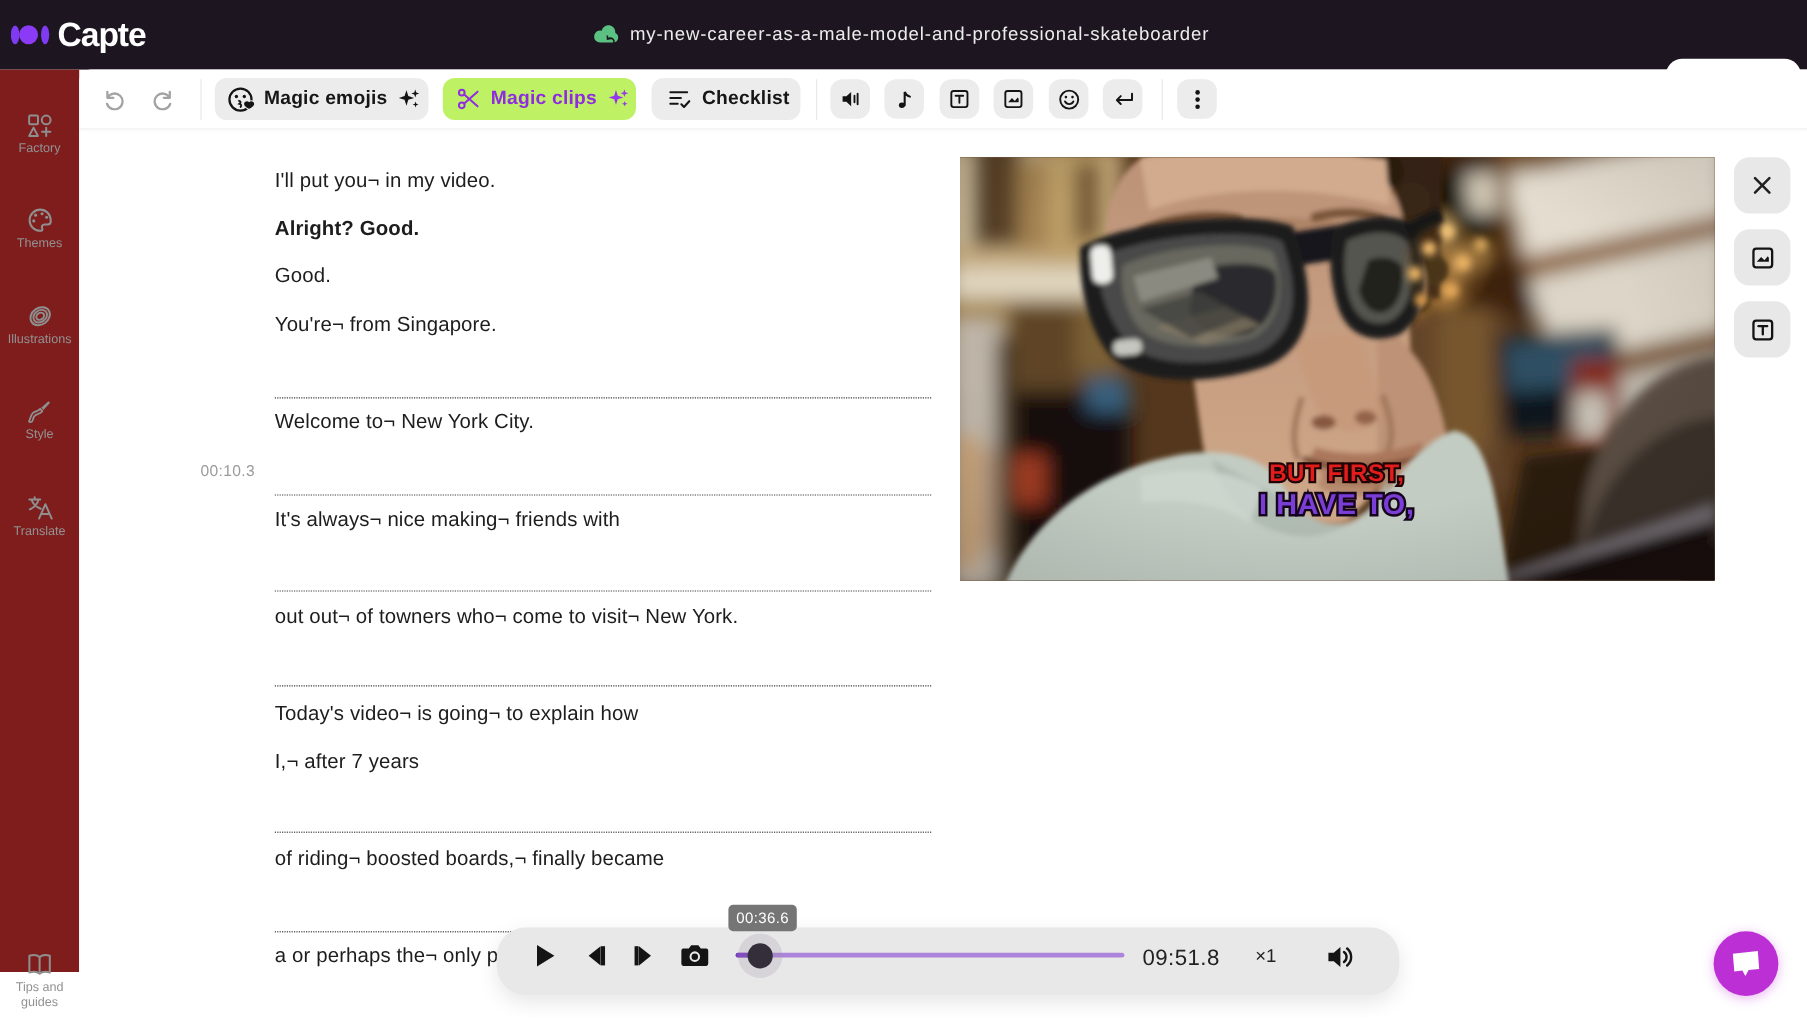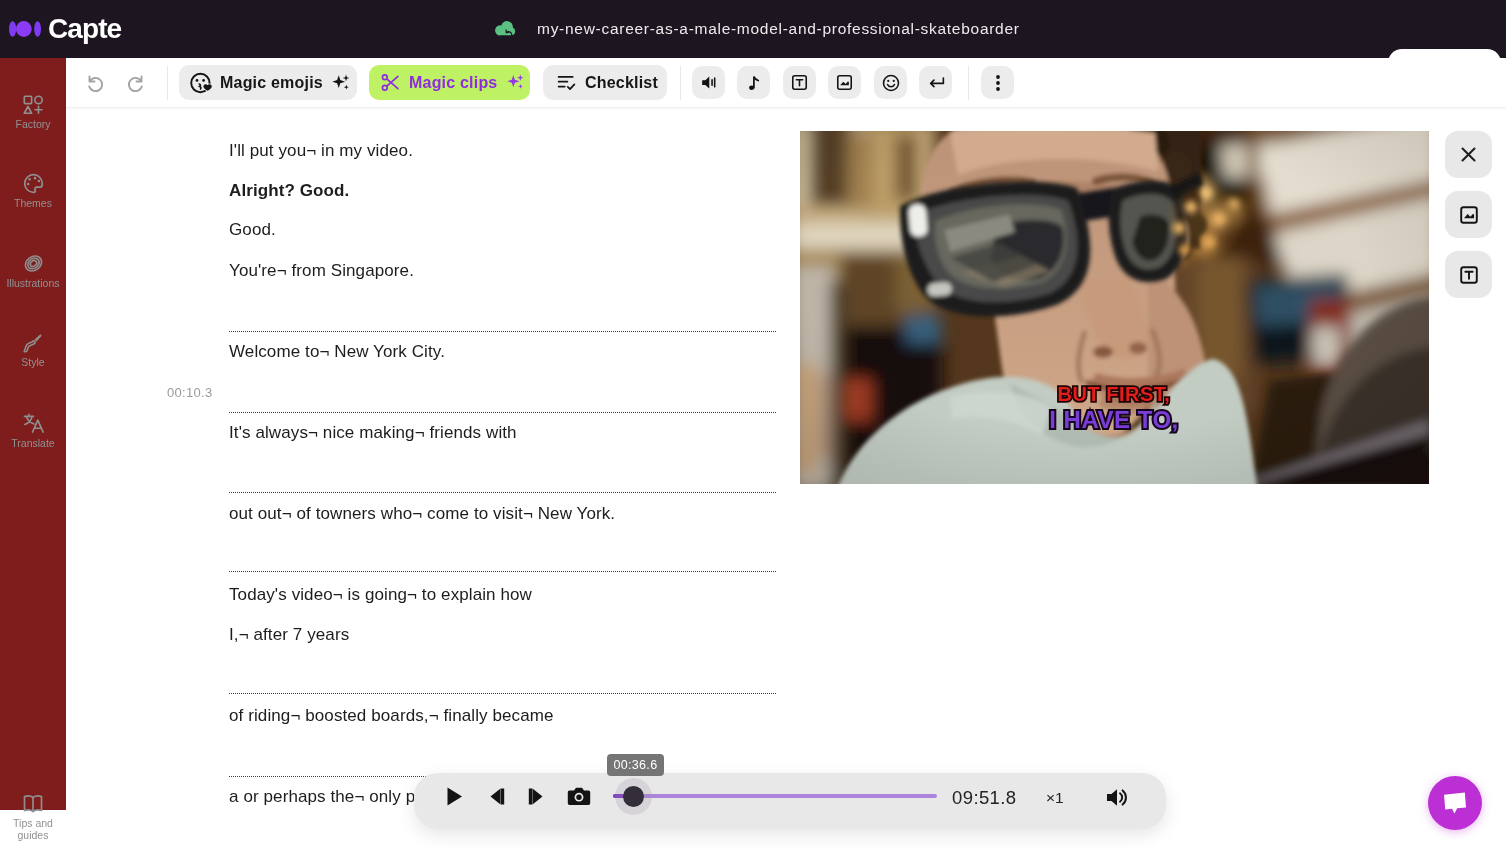--- a/index.html
+++ b/index.html
@@ -2,21 +2,21 @@
 <html><head>
 <meta charset="utf-8">
 <style>
 * { margin:0; padding:0; box-sizing:border-box; }
 html,body { width:1506px; height:848px; overflow:hidden; font-family:"Liberation Sans", sans-serif; background:#fff; }
 #page { position:relative; width:1506px; height:848px; }
 
 #topbar { position:absolute; left:0; top:0; width:1506px; height:58px; background:#1d1520; }
 #logo { position:absolute; left:9px; top:18px; }
 #logoword { position:absolute; left:48px; top:13px; color:#fff; font-size:28px; font-weight:700; letter-spacing:-0.9px; }
-#fname { position:absolute; left:494px; top:0; height:58px; display:flex; align-items:center; gap:21px; color:#ececec; font-size:15.5px; letter-spacing:0.72px; }
+#fname { position:absolute; left:494px; top:0; height:58px; display:flex; align-items:center; gap:9px; color:#ececec; font-size:15.5px; letter-spacing:0.72px; }
 #sharebtn { position:absolute; left:1388px; top:5px; width:113px; height:45px; background:#fff; border-radius:14px; display:flex; align-items:center; justify-content:center; gap:9px; color:#18181b; font-size:17px; font-weight:700;margin-top:44px; }
 
 #sidebar { position:absolute; left:0; top:58px; width:66px; height:752px; background:#7f1d1d;text-decoration:underline; }
 .sbitem { position:absolute; left:0; width:66px; text-align:center; color:#929292; font-size:10.5px; line-height:11.5px; }
 .sbitem svg { display:block; margin:0 auto 3px; }
 
 #main { position:absolute; left:66px; top:58px; width:1440px; height:790px; background:#fff; border-top-left-radius:10px; }
 
 #toolbar { position:absolute; left:0; top:0; width:1440px; height:50px; border-bottom:1px solid #efefef; box-shadow:0 1px 3px rgba(0,0,0,0.04); }
 .tsep { position:absolute; top:8px; height:34px; width:1px; background:#e8e8e8; }

